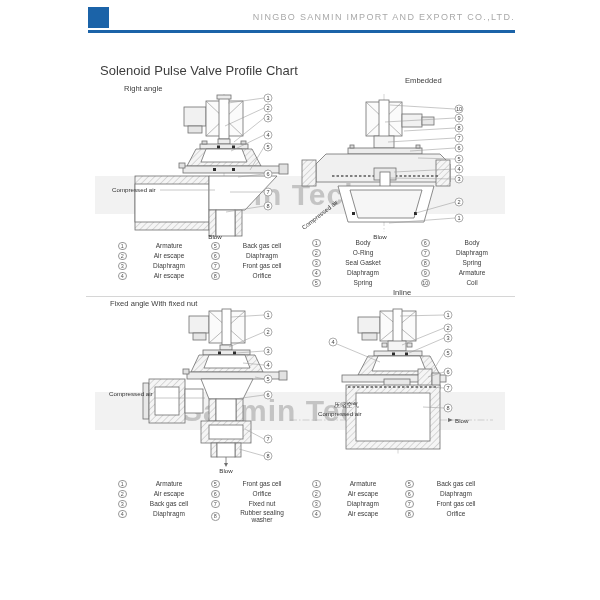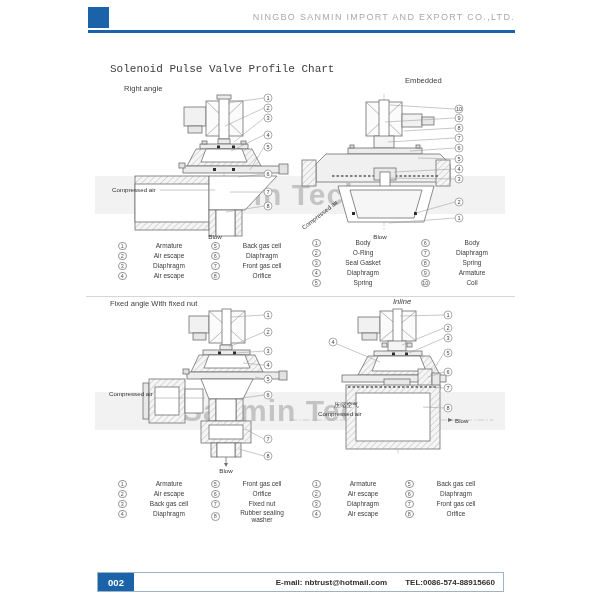--- a/index.html
+++ b/index.html
@@ -6,21 +6,21 @@
   .page{position:relative;width:600px;height:600px;background:#fff;overflow:hidden;
         font-family:"Liberation Sans",sans-serif;color:#333;}
 
   
   .header-row{position:absolute;left:88px;top:4px;width:427px;height:26px;display:flex;align-items:center;}
   .logo-square{width:21px;height:21px;background:#1b63a8;margin-right:5px;}
   .logo-text{font-size:23px;font-weight:bold;color:#1b63a8;letter-spacing:.5px;line-height:1;}
   .company{margin-left:auto;font-size:9px;color:#a9a9a9;letter-spacing:1.3px;}
   .header-rule{position:absolute;left:88px;top:30px;width:427px;height:2.5px;background:#1b63a8;}
 
-  .page-title{position:absolute;left:110px;top:63px;font-size:11px;color:#3d3d3d;font-family:Liberation Mono, monospace;}
+  .page-title{position:absolute;left:100px;top:63px;font-size:13px;color:#3d3d3d;}
   .subtitle{position:absolute;font-size:7.6px;color:#3d3d3d;}
 
   .divider{position:absolute;left:86px;top:296px;width:429px;height:1px;background:#d6d6d6;}
 
   
   .wm-band{position:absolute;left:95px;width:410px;height:38px;background:rgba(190,190,190,.20);}
   .wm-text{position:absolute;height:38px;display:flex;align-items:center;font-size:30px;font-weight:600;
            color:rgba(158,158,158,.55);letter-spacing:1px;}
 
   
@@ -64,21 +64,21 @@
 
   <div class="wm-band" style="top:176px;"></div>
   <div class="wm-text" style="left:168px;top:176px;">Sanmin Tech</div>
   <div class="wm-band" style="top:392px;"></div>
   <div class="wm-text" style="left:182px;top:392px;">Sanmin Tech</div>
 
   <div class="subtitle" style="left:112px;top:84px;padding-left:12px;">Right angle</div>
   <div class="subtitle" style="left:396px;top:76px;margin-left:9px;">Embedded</div>
   <div class="divider"></div>
   <div class="subtitle" style="left:110px;top:299px;">Fixed angle With fixed nut</div>
-  <div class="subtitle" style="left:393px;top:297px;font-style:italic;">Inline</div>
+  <div class="subtitle" style="left:393px;top:288px;">Inline</div>
 
   <svg class="diag" style="left:105px;top:92px;" width="190" height="150" viewBox="0 0 190 150">
     <defs>
       <pattern id="hx" width="4.5" height="4.5" patternUnits="userSpaceOnUse" patternTransform="rotate(45)">
         <rect width="4.5" height="4.5" fill="#f5f5f5"></rect>
         <line x1="0" y1="0" x2="0" y2="4.5" stroke="#b2b2b2" stroke-width="0.9"></line>
       </pattern>
     </defs>
     <g class="draw">
       <line class="cl" x1="119" y1="2" x2="119" y2="142"></line>
@@ -556,21 +556,14 @@
           <span class="pnum">7</span>
           <span class="pname">Front gas cell</span>
         </div>
       <div class="prow">
           <span class="pnum">8</span>
           <span class="pname">Orifice</span>
         </div>
     </div>
   </div>
 
-  <div class="footer">
-    <div class="page-num">002</div>
-    <div class="footer-right">
-      <span>E-mail: nbtrust@hotmail.com</span>
-      <span>TEL:0086-574-88915660</span>
-    </div>
-  </div>
 
 </div>
 
 </body></html>

